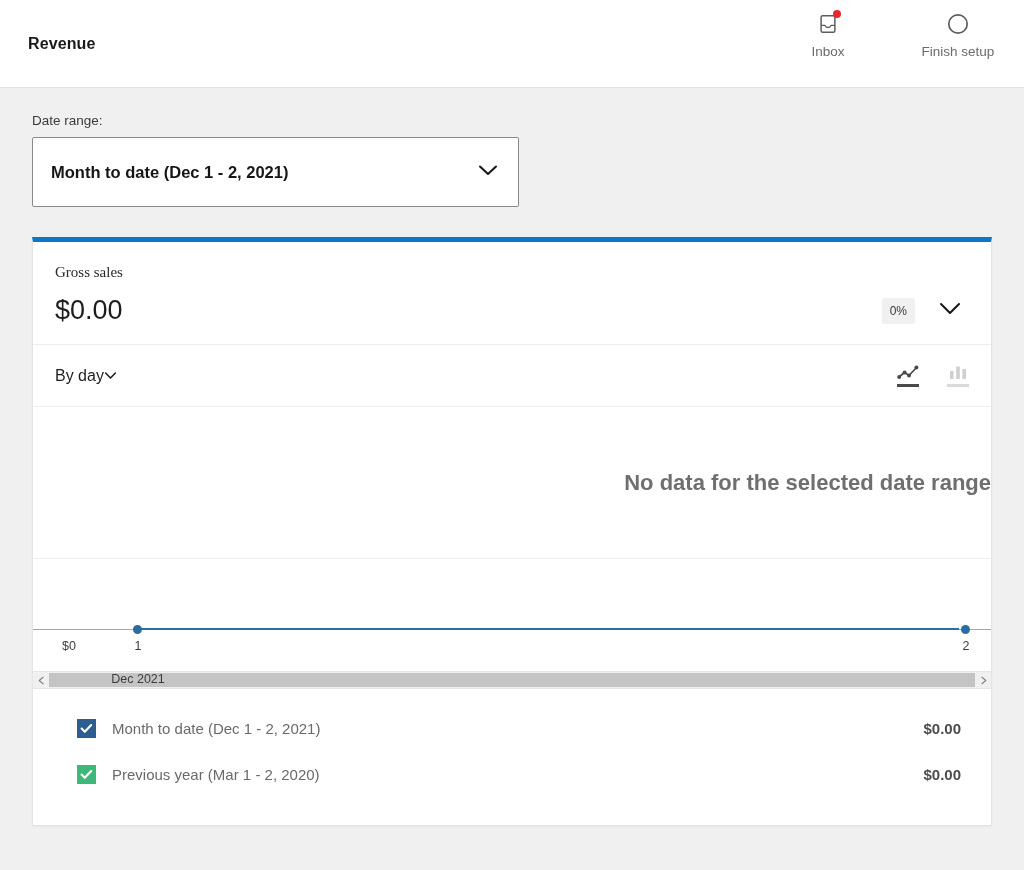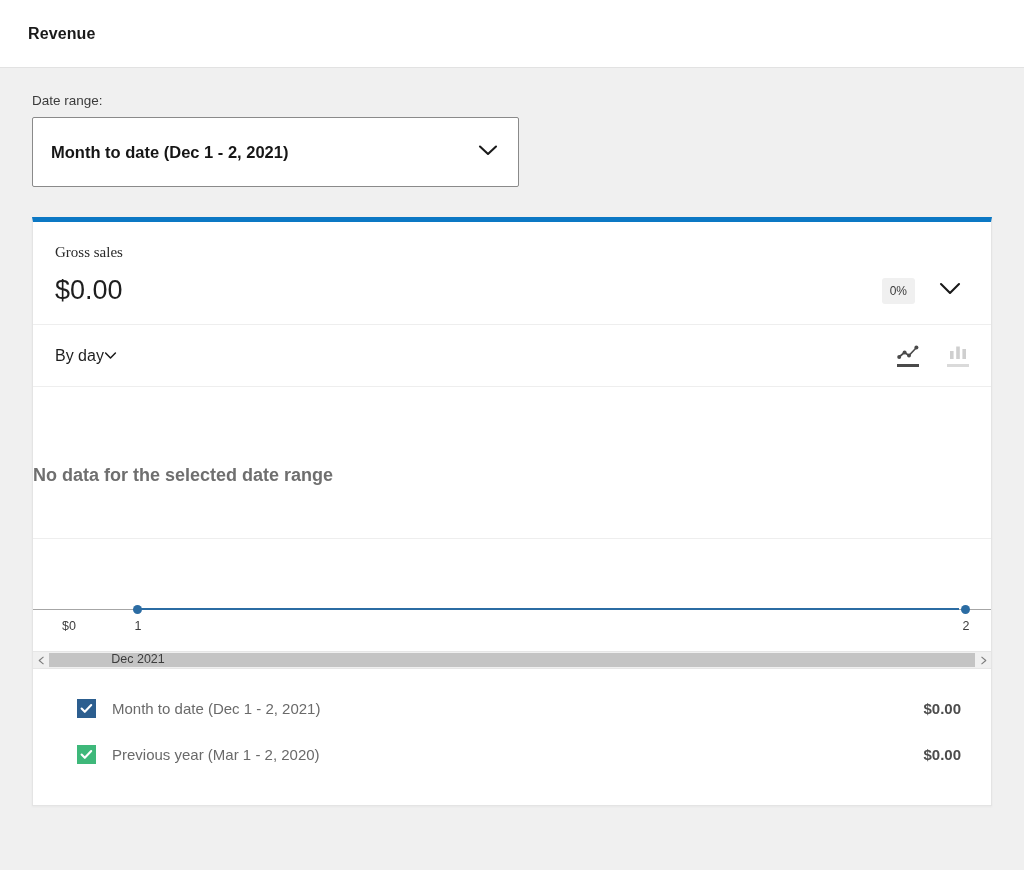--- a/index.html
+++ b/index.html
@@ -7,21 +7,21 @@
     width: 1024px;
     height: 870px;
     background: #f0f0f0;
     font-family: "Liberation Sans", sans-serif;
     -webkit-font-smoothing: antialiased;
   }
 
   
   .topbar {
     position: relative;
-    height: 68px;
+    height: 88px;
     background: #ffffff;
     border-bottom: 1px solid #e2e2e2;
     display: flex;
     align-items: center;
     padding: 0 0 0 28px;
   }
   .page-title {
     font-size: 16px;
     font-weight: 700;
     color: #1a1a1a;
@@ -175,25 +175,24 @@
   .plot {
     position: relative;
     height: 152px;
     border-bottom: 1px solid #eeeeee;
   }
   .nodata {
     position: absolute;
     left: 0; right: 0;
     top: 50%;
     transform: translateY(-50%);
-    text-align: left;
-    font-size: 18px;
+    text-align: right;
+    font-size: 22px;
     font-weight: 700;
     color: #6f6f6f;
-    margin-top: 12px;
   }
 
   .axis-area {
     position: relative;
     height: 112px;
   }
   .axis-line {
     position: absolute;
     left: 0; right: 0;
     top: 70px;
@@ -282,20 +281,43 @@
     font-weight: 700;
     color: #4c4c4c;
   }
 </style>
 </head>
 <body>
 
 <div class="topbar">
   <div class="page-title">Revenue</div>
 
+  <div class="topbar-actions">
+
+    <div class="topbar-action">
+      <div class="icon-wrap">
+        <svg width="22" height="22" viewBox="0 0 24 24" fill="none">
+          <rect x="4.5" y="3" width="15" height="18" rx="1.6" stroke="#5c5c5c" stroke-width="1.6"></rect>
+          <path d="M4.5 13.5h4.2c.5 1.4 1.7 2.2 3.3 2.2s2.8-.8 3.3-2.2h4.2" stroke="#5c5c5c" stroke-width="1.6" stroke-linejoin="round"></path>
+        </svg>
+        <span class="badge-dot"></span>
+      </div>
+      <div class="topbar-action-label">Inbox</div>
+    </div>
+
+    <div class="topbar-action">
+      <div class="icon-wrap">
+        <svg width="24" height="24" viewBox="0 0 24 24" fill="none">
+          <circle cx="12" cy="12" r="9.2" stroke="#5c5c5c" stroke-width="1.7"></circle>
+        </svg>
+      </div>
+      <div class="topbar-action-label">Finish setup</div>
+    </div>
+
+  </div>
 </div>
 
 <div class="content">
 
   <div class="field-label">Date range:</div>
 
   <div class="daterange-select">
     <div class="dr-primary">Month to date (Dec 1 - 2, 2021)</div>
     <span class="dr-chevron">
       <svg width="24" height="16" viewBox="0 0 24 16" fill="none">

